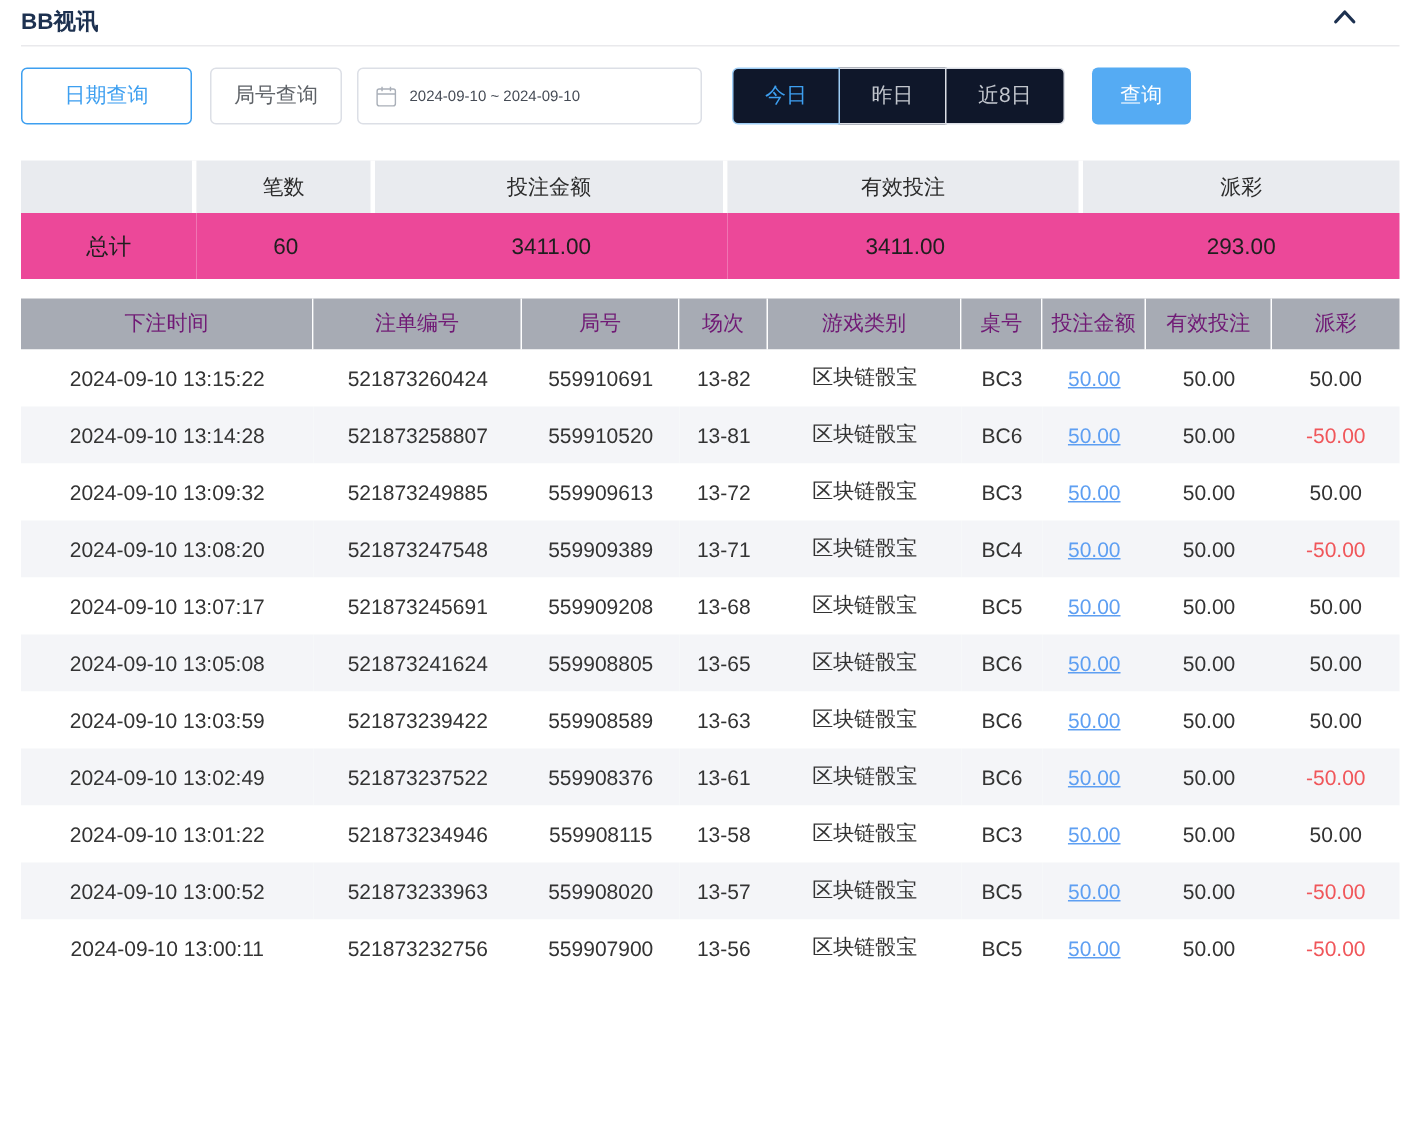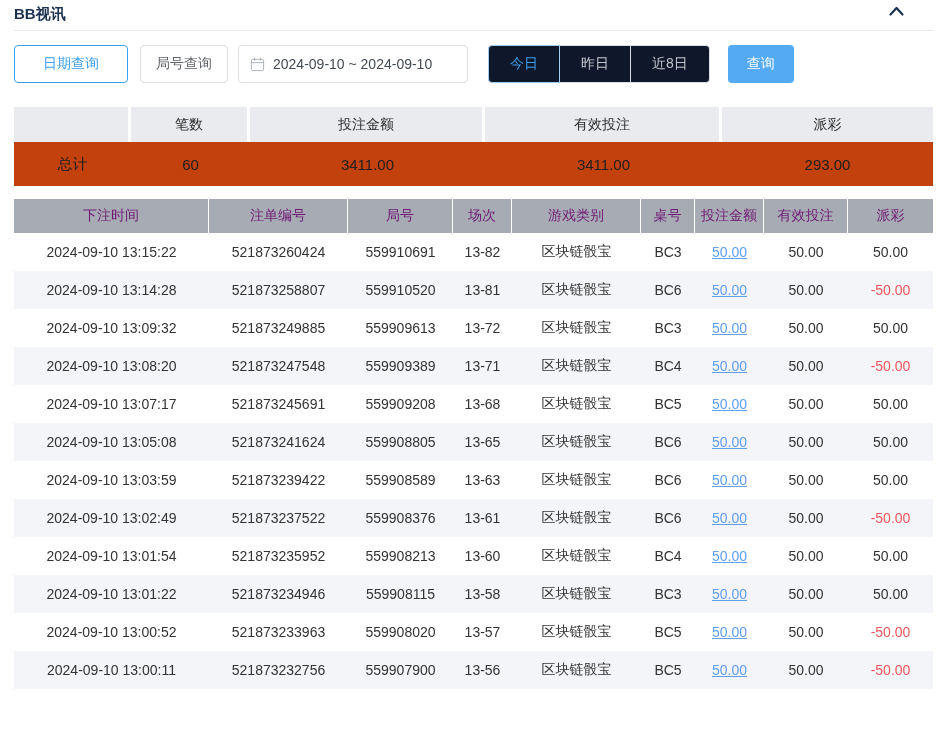--- a/index.html
+++ b/index.html
@@ -20,41 +20,41 @@
   .collapse-btn { background:none; border:none; cursor:pointer; margin-right:28px; display:flex; align-items:center; }
 
   
   .filter-bar { display:flex; align-items:center; margin-top:14px; }
   .btn { height:38px; border-radius:4px; background:#fff; font-size:14px; cursor:pointer; font-family:inherit; }
   .btn-date { border:1px solid var(--accent,#3d9ff0); color:var(--accent,#3d9ff0); padding:0 28px; }
   .btn-round { border:1px solid #dcdfe6; color:#5f6368; padding:0 15px; margin-left:12px; }
   .date-input {
     display:flex; align-items:center; gap:8px;
     height:38px; width:230px; border:1px solid #dcdfe6; border-radius:4px;
-    padding:0 11px; margin-left:10px; color:#454b55; font-size:14px; cursor:text; background:#fff;
+    padding:0 11px; margin-left:10px; color:#454b55; font-size:10px; cursor:text; background:#fff;
   }
   .btn-group { display:flex; margin-left:20px; }
   .group-btn {
     height:38px; padding:0 21px; background:#0f172a; border:1px solid #dcdfe6;
     font-size:14px; color:#c2c6cd; cursor:pointer; margin-left:-1px; font-family:inherit;
   }
   .group-btn:first-child { border-radius:4px 0 0 4px; margin-left:0; }
   .group-btn:last-child { border-radius:0 4px 4px 0; }
   .group-btn.active { color:var(--accent,#3d9ff0); border-color:#9ecdf5; position:relative; z-index:1; }
   .btn-search { margin-left:18px; width:66px; background:var(--search-btn-bg,#55abf3); color:#fff; border:none; }
 
   
   table { border-collapse:separate; border-spacing:0; width:919px; table-layout:fixed; }
   .summary-table { margin-top:24px; }
   .summary-table th {
     background:var(--summary-head-bg,#e9ebef); height:35px; font-weight:normal;
     font-size:14px; color:#2b2b2b; border-right:3px solid #fff; text-align:center;
   }
   .summary-table th:last-child { border-right:none; }
-  .summary-table td { height:44px; text-align:center; font-size:15px; color:#1f1f1f; background:#c2410c; }
+  .summary-table td { height:44px; text-align:center; font-size:15px; color:#1f1f1f; background:#ec4899; }
 
   .records-table { margin-top:13px; }
   .records-table th {
     background:var(--table-head-bg,#a7abb4); color:#701a75; height:34px; font-weight:normal;
     font-size:14px; border-right:1px solid #fff; text-align:center;
   }
   .records-table th:last-child { border-right:none; }
   .records-table td { height:38px; text-align:center; font-size:14px; color:#333; background:#fff; }
   .records-table tbody tr:nth-child(even) td { background:var(--row-alt-bg,#f4f5f8); }
   .bet-link { color:var(--link-color,#5e9ff2); text-decoration:underline; cursor:pointer; }
@@ -243,31 +243,20 @@
     <td>559908376</td>
     <td>13-61</td>
     <td>区块链骰宝</td>
     <td>BC6</td>
     <td><a class="bet-link">50.00</a></td>
     <td>50.00</td>
     <td class="neg">-50.00</td>
   </tr>
 
 
-  <tr class="data-row">
-    <td>2024-09-10 13:01:54</td>
-    <td>521873235952</td>
-    <td>559908213</td>
-    <td>13-60</td>
-    <td>区块链骰宝</td>
-    <td>BC4</td>
-    <td><a class="bet-link">50.00</a></td>
-    <td>50.00</td>
-    <td>50.00</td>
-  </tr>
 
   <tr class="data-row">
     <td>2024-09-10 13:01:22</td>
     <td>521873234946</td>
     <td>559908115</td>
     <td>13-58</td>
     <td>区块链骰宝</td>
     <td>BC3</td>
     <td><a class="bet-link">50.00</a></td>
     <td>50.00</td>

